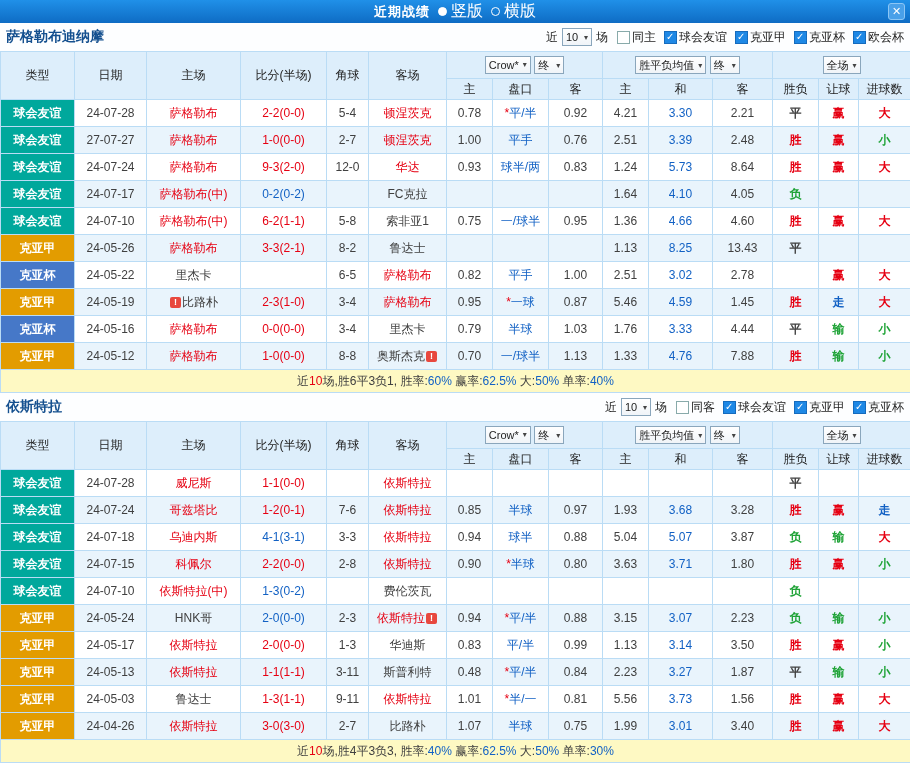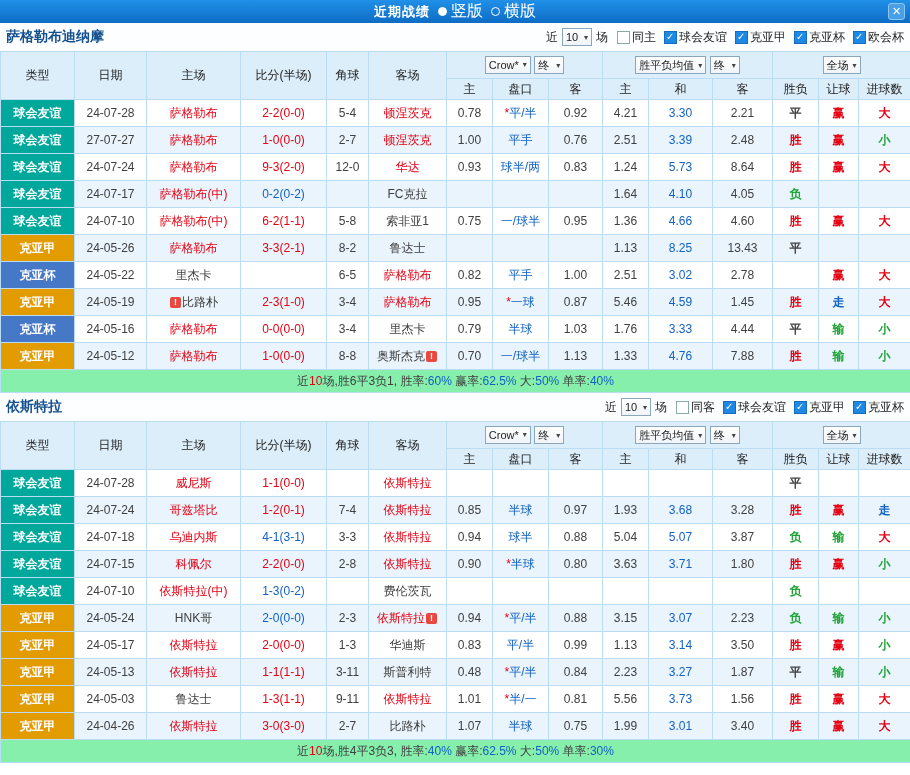--- a/index.html
+++ b/index.html
@@ -24,21 +24,21 @@
   .cb{width:13px;height:13px;border:1px solid #8aa;background:#fff;display:inline-block;position:relative}
   .cb.checked{background:#1e88e5;border-color:#156bbd}
   .cb.checked::after{content:"✓";color:#fff;font-size:10px;font-weight:bold;position:absolute;left:1px;top:-1px}
   table{width:910px;border-collapse:collapse;table-layout:fixed;font-size:12px}
   th,td{border:1px solid var(--border);text-align:center;overflow:hidden;white-space:nowrap;padding:0 1px}
   thead th{background:var(--header-bg);font-weight:normal;color:#222}
   thead tr:first-child th{height:27px}
   thead tr:last-child th{height:21px}
   tbody td{height:27px}
   tbody tr:nth-child(even) td{background:var(--row-alt)}
-  tfoot td{height:23px;background:#86efac}
+  tfoot td{height:23px;background:#fef9c3}
   .type-badge{color:#fff;font-weight:bold}
   .friendly{background:var(--friendly)!important}
   .league{background:var(--league)!important}
   .cup{background:var(--cup)!important}
   .c-red{color:var(--red)}
   .c-blue{color:var(--blue)}
   .c-green{color:var(--green)}
   .c-dark{color:var(--dark)}
   .bold{font-weight:bold}
   td[data-name="match-score"]{font-weight:normal}
@@ -445,21 +445,21 @@
           <td class="c-dark" data-name="wdl-away-value"></td>
           <td class="c-dark bold" data-name="result-value">平</td>
           <td class=" bold" data-name="handicap-result-value"></td>
           <td class=" bold" data-name="goals-result-value"></td>
         </tr>
         <tr data-name="match-row">
           <td class="type-badge friendly" data-name="match-type-badge">球会友谊</td>
           <td class="c-dark" data-name="match-date">24-07-24</td>
           <td data-name="home-team-name-cell"><span class="c-red team-link" data-name="home-team-name">哥兹塔比</span></td>
           <td class="c-red" data-name="match-score">1-2(0-1)</td>
-          <td class="c-dark" data-name="corner-count">7-4</td>
+          <td class="c-dark" data-name="corner-count">7-6</td>
           <td data-name="away-team-name-cell"><span class="c-red team-link" data-name="away-team-name">依斯特拉</span></td>
           <td class="c-dark" data-name="odds-home-value">0.85</td>
           <td data-name="odds-handicap"><span class="c-blue" data-name="handicap-text">半球</span></td>
           <td class="c-dark" data-name="odds-away-value">0.97</td>
           <td class="c-dark" data-name="wdl-home-value">1.93</td>
           <td class="c-blue" data-name="wdl-draw-value">3.68</td>
           <td class="c-dark" data-name="wdl-away-value">3.28</td>
           <td class="c-red bold" data-name="result-value">胜</td>
           <td class="c-red bold" data-name="handicap-result-value">赢</td>
           <td class="c-blue bold" data-name="goals-result-value">走</td>

